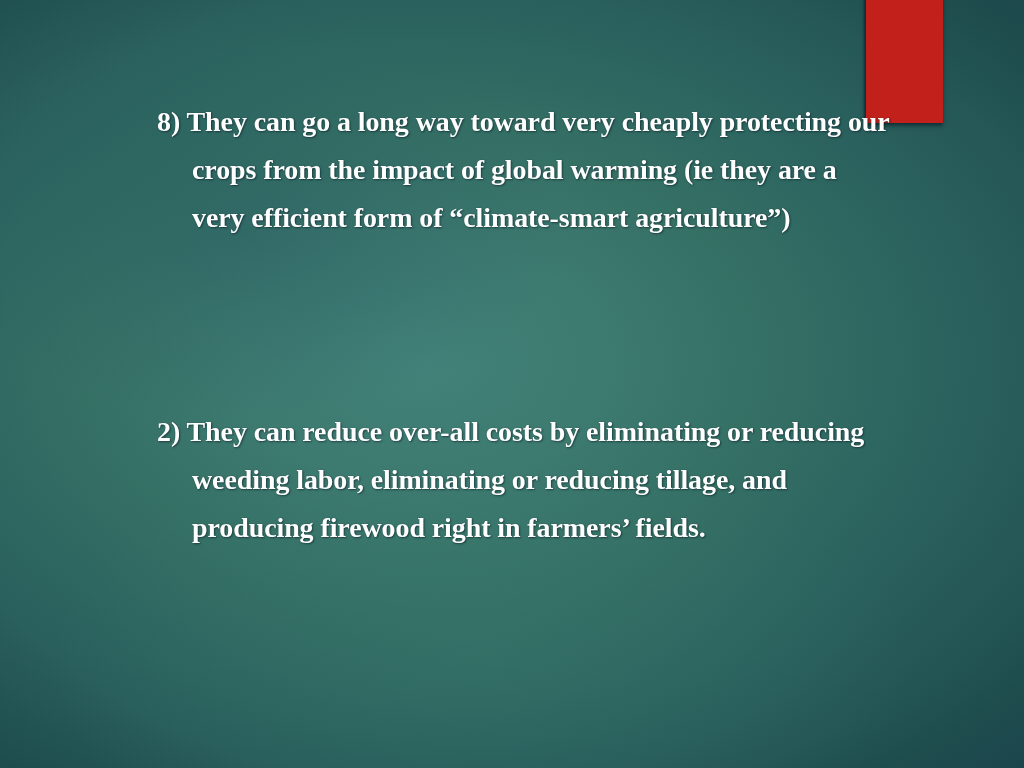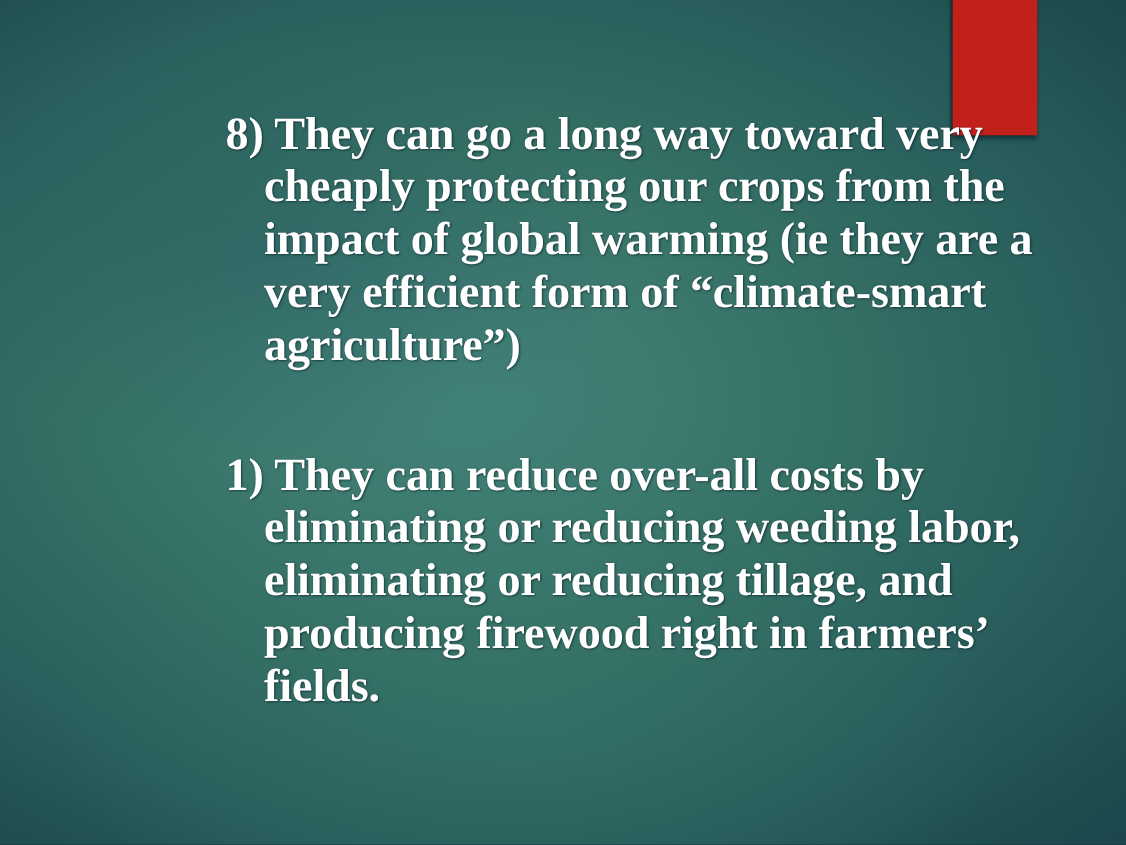--- a/index.html
+++ b/index.html
@@ -73,30 +73,29 @@
     left: 0;
     top: 0;
     width: 1024px;
     height: 768px;
   }
 
   .para {
     position: absolute;
     color: #ffffff;
     font-weight: bold;
-    font-size: 42px;
+    font-size: 28px;
     line-height: 48px;
     letter-spacing: -0.1px;
     text-shadow:
       1px 1px 2px rgba(6,26,34,0.55),
       0 0 1px rgba(6,26,34,0.35);
     
     padding-left: 35px;
     text-indent: -35px;
-    margin-left: 48px;
   }
 
   #para-8 {
     left: 157px;
     top: 98px;
     width: 700px;
   }
 
   #para-9 {
     left: 157px;
@@ -114,17 +113,17 @@
   <div class="bg-base"></div>
   <div class="bg-glow"></div>
   <div class="bg-vignette"></div>
 
   <div class="red-block"></div>
 
   <div class="content">
 
     <div class="para" id="para-8">8) They can go a long way toward very cheaply protecting our crops from the impact of global warming (ie they are a very efficient form of “climate-smart agriculture”)</div>
 
-    <div class="para" id="para-9">1) They can reduce over-all costs by eliminating or reducing weeding labor, eliminating or reducing tillage, and producing firewood right in farmers’ fields.</div>
+    <div class="para" id="para-9">2) They can reduce over-all costs by eliminating or reducing weeding labor, eliminating or reducing tillage, and producing firewood right in farmers’ fields.</div>
 
   </div>
 
 </div>
 
 </body></html>

